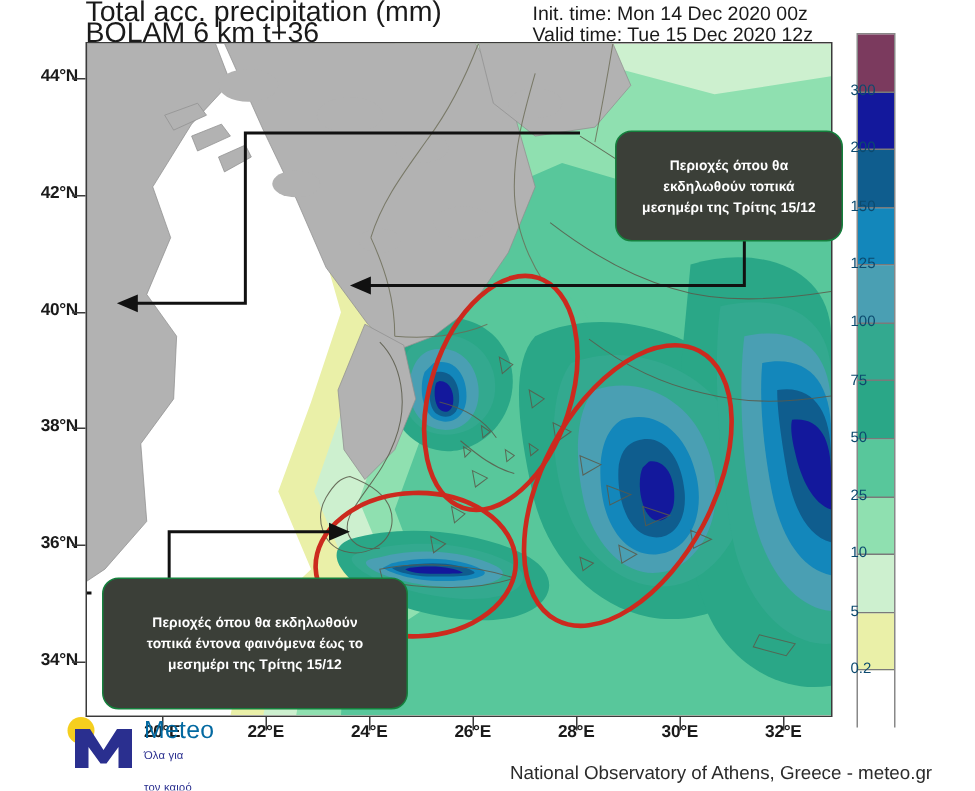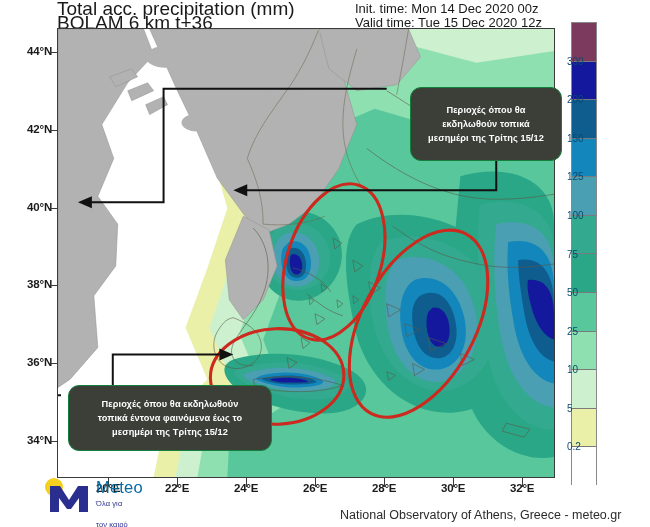--- a/index.html
+++ b/index.html
@@ -134,21 +134,21 @@
   #callout-top {
     left: 410px;
     top: 87px;
     width: 152px;
     height: 74px;
   }
   #callout-bottom {
     left: 68px;
     top: 385px;
     width: 204px;
-    height: 66px;
+    height: 88px;
     display: flex;
     align-items: center;
     justify-content: center;
     flex-direction: column;
   }
   #callout-top {
     display: flex;
     align-items: center;
     justify-content: center;
     flex-direction: column;

